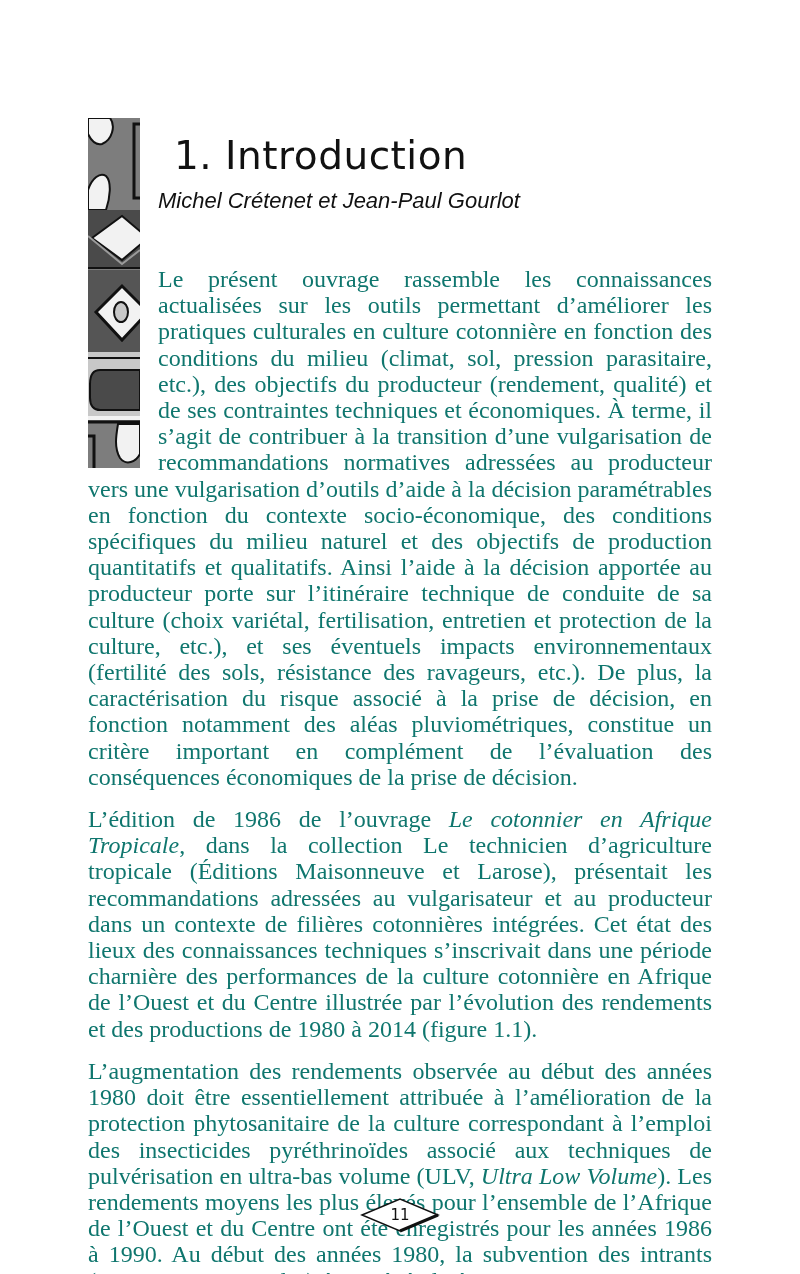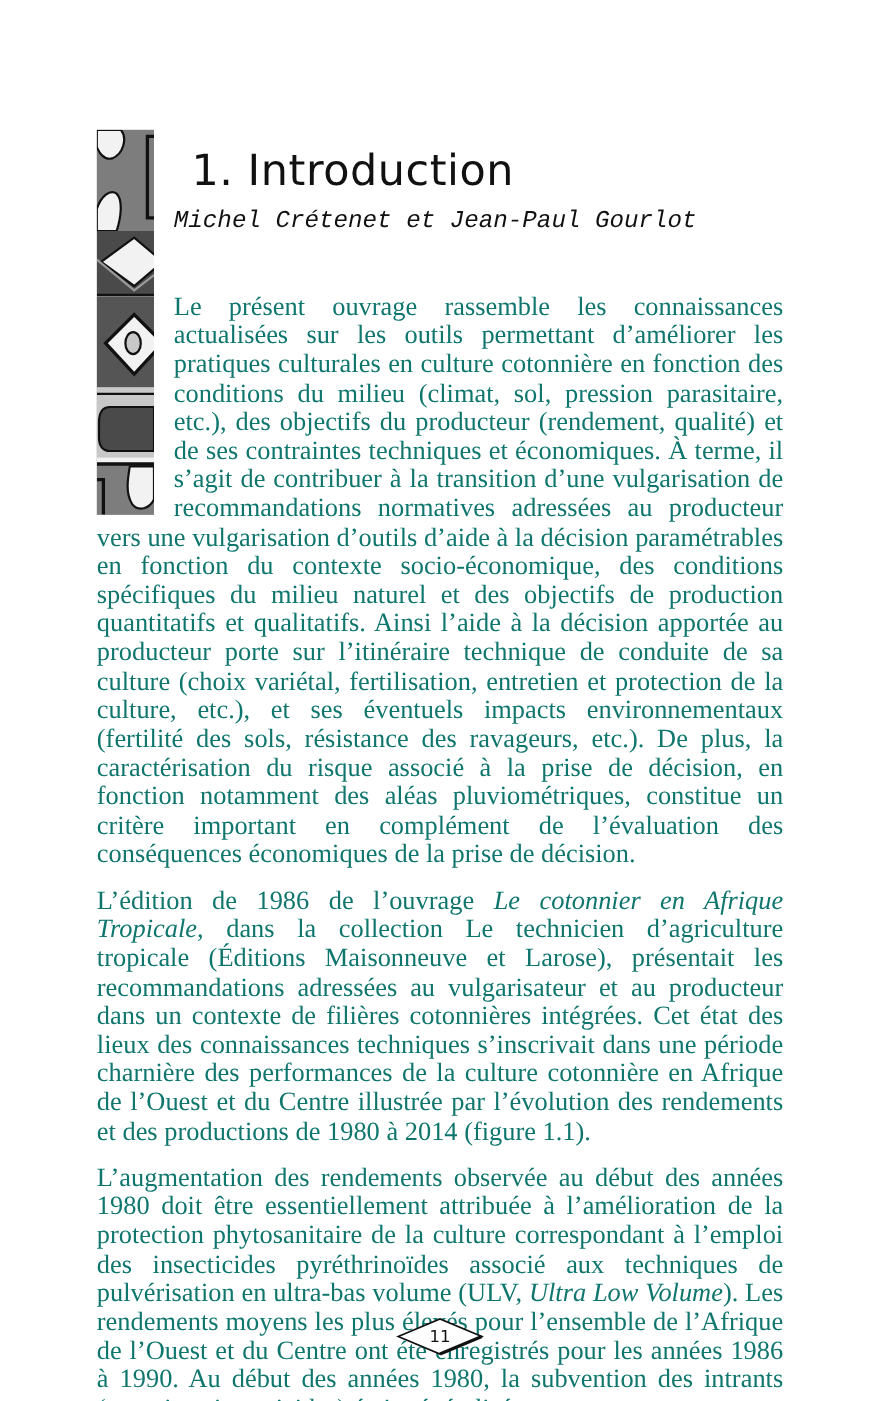--- a/index.html
+++ b/index.html
@@ -12,21 +12,21 @@
     .strip svg { display: block; }
 
     .chapter-title {
       position: absolute; left: 158px; top: 112px;
       font-family: "DejaVu Sans", sans-serif; font-weight: 300;
       font-size: 39px; letter-spacing: 0.5px; color: #111; margin: 16px;
       line-height: 56px; font-weight: normal;
     }
     .authors {
       position: absolute; left: 158px; top: 186px;
-      font-family: Liberation Mono, monospace; font-style: italic;
+      font-family: Liberation Sans, sans-serif; font-style: italic;
       font-size: 22px; color: #111; margin: 0; line-height: 30px;
     }
 
     .body-text {
       position: absolute; left: 88px; top: 266px; width: 624px;
       font-family: "Liberation Serif", serif; font-size: 24px;
       line-height: 26.2px; text-align: justify; color: #0f766e;
       hyphens: manual;
     }
     .body-text p { margin: 0 0 16px 0; }

